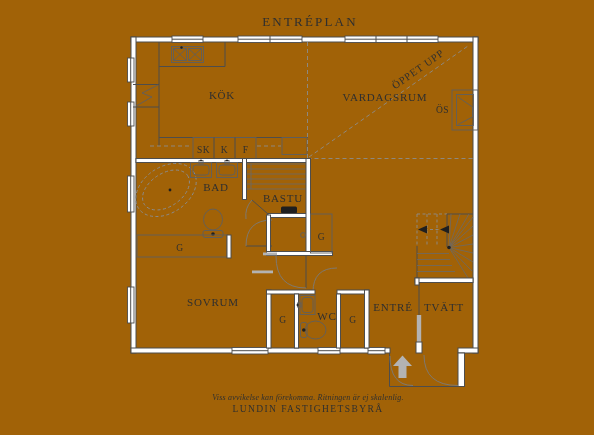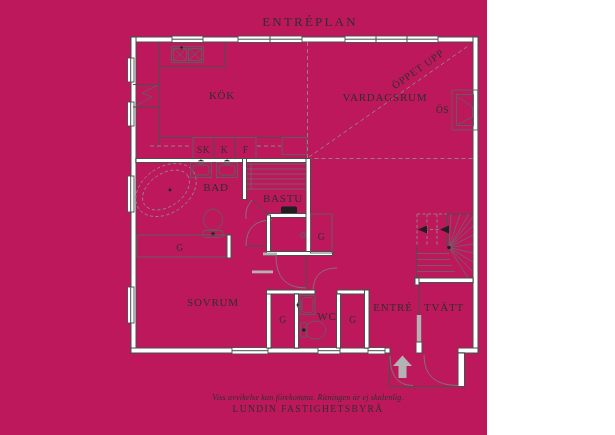--- a/index.html
+++ b/index.html
@@ -1,19 +1,19 @@
 <!DOCTYPE html>
 <html><head>
 <meta charset="utf-8">
 <style>
   html,body{margin:0;padding:0;background:#ffffff;}
   .page{
     position:relative;
-    width:487px;height:435px;
-    background:#be185d;
+    width:594px;height:435px;
+    background:#a16207;
     font-family:"Liberation Serif", serif;
     overflow:hidden;
   }
   svg{position:absolute;top:0;left:0;}
   text{
     fill:#2f2f2f;
     font-family:"Liberation Serif", serif;
   }
   .t-title{font-size:13px;letter-spacing:2.2px;}
   .t-room{font-size:11px;letter-spacing:0.8px;}

